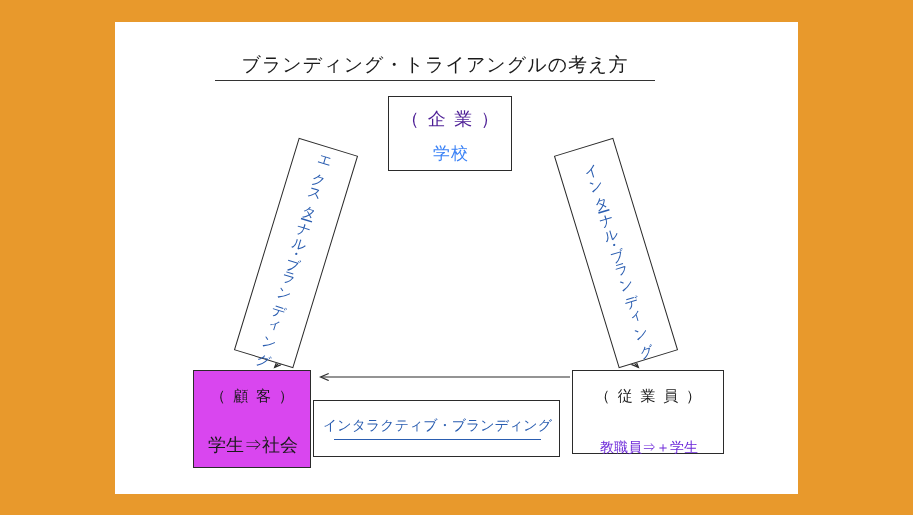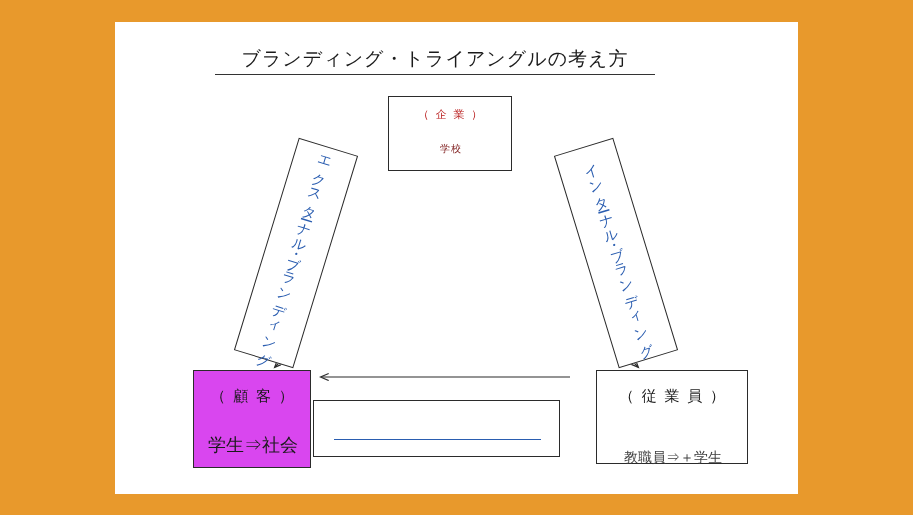--- a/index.html
+++ b/index.html
@@ -25,21 +25,21 @@
     position: absolute;
     left: 0;
     top: 0;
     width: 683px;
     height: 472px;
   }
   
   #title {
     position: absolute;
     left: 100px;
-    top: 24px;
+    top: 30px;
     width: 440px;
     text-align: center;
     font-size: 19px;
     color: #1a1a1a;
     letter-spacing: 1px;
     border-bottom: 1px solid #333;
     padding-bottom: 2px;
     white-space: nowrap;
     font-family: "Liberation Serif", serif;
   }
@@ -54,33 +54,33 @@
     border-top: 1px solid #2b2b2b;
     box-sizing: border-box;
     background: #fff;
   }
   #top-box-label1 {
     position: absolute;
     left: 0;
     top: 10px;
     width: 124px;
     text-align: center;
-    font-size: 11px;
-    color: #b91c1c;
+    font-size: 18px;
+    color: #4c1d95;
     letter-spacing: 2px;
     font-family: "Liberation Serif", serif;
   }
   #top-box-label2 {
     position: absolute;
     left: 0;
     top: 45px;
     width: 124px;
     text-align: center;
-    font-size: 10px;
-    color: #7f1d1d;
+    font-size: 17px;
+    color: #3b82f6;
     letter-spacing: 1px;
     font-family: "Liberation Serif", serif;
   }
   
   #left-box {
     position: absolute;
     left: 78px;
     top: 348px;
     width: 118px;
     height: 98px;
@@ -108,45 +108,44 @@
     font-size: 18px;
     color: #1a1a1a;
     font-family: "Liberation Serif", serif;
   }
   
   #right-box {
     position: absolute;
     left: 457px;
     top: 348px;
     width: 152px;
-    height: 94px;
-    border: 1px solid #2b2b2b;
-    box-sizing: border-box;
-    background: #fff;
-    margin-left: 24px;
+    height: 84px;
+    border: 1px solid #2b2b2b;
+    box-sizing: border-box;
+    background: #fff;
   }
   #right-box-label1 {
     position: absolute;
     left: 0;
     top: 16px;
     width: 152px;
     text-align: center;
     font-size: 15px;
     color: #1a1a1a;
     letter-spacing: 2px;
     font-family: "Liberation Serif", serif;
   }
   #right-box-label2 {
     position: absolute;
     left: 0;
-    top: 78px;
+    top: 68px;
     width: 152px;
     text-align: center;
     font-size: 14px;
-    color: #404040;
+    color: #6d28d9;
     font-family: "Liberation Serif", serif;
   }
   
   #inter-box {
     position: absolute;
     left: 198px;
     top: 378px;
     width: 247px;
     height: 57px;
     border: 1px solid #2b2b2b;
@@ -278,16 +277,17 @@
     <div id="left-box-label1">（ 顧 客 ）</div>
     <div id="left-box-label2">学生⇒社会</div>
   </div>
 
   <div id="right-box">
     <div id="right-box-label1">（ 従 業 員 ）</div>
     <div id="right-box-label2">教職員⇒＋学生</div>
   </div>
 
   <div id="inter-box">
+    <div id="inter-label">インタラクティブ・ブランディング</div>
     <div id="inter-label-underline"></div>
   </div>
 
 </div>
 
 </body></html>

